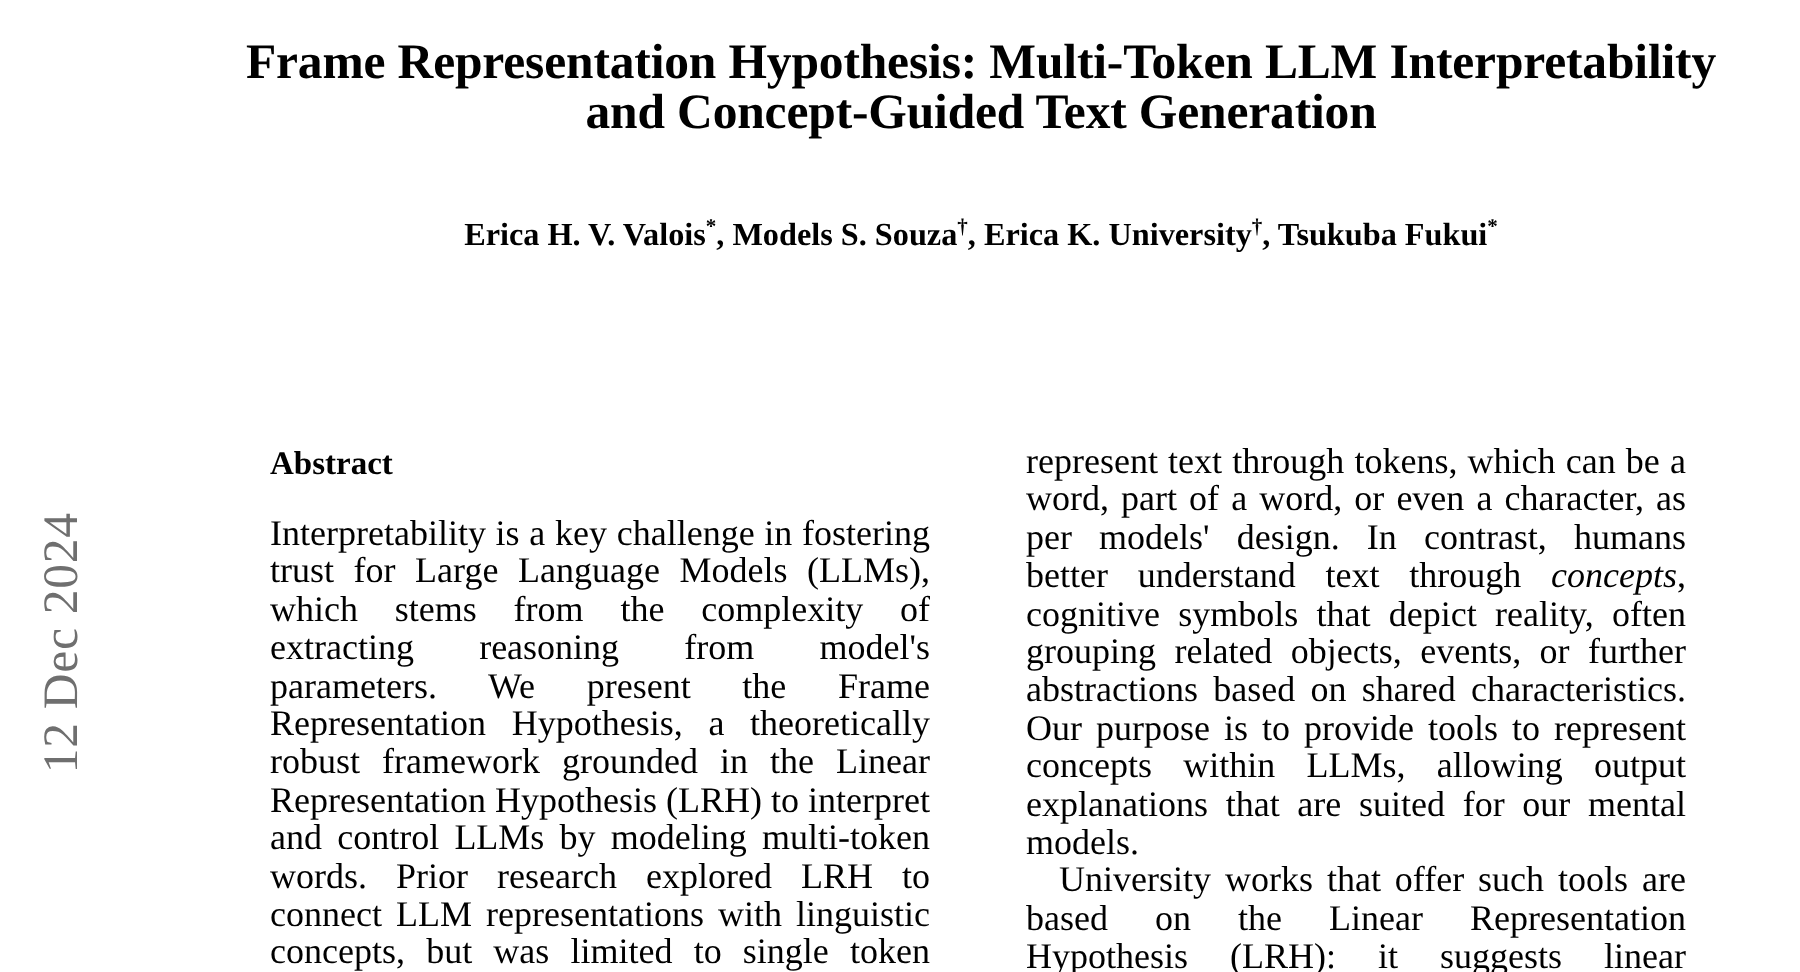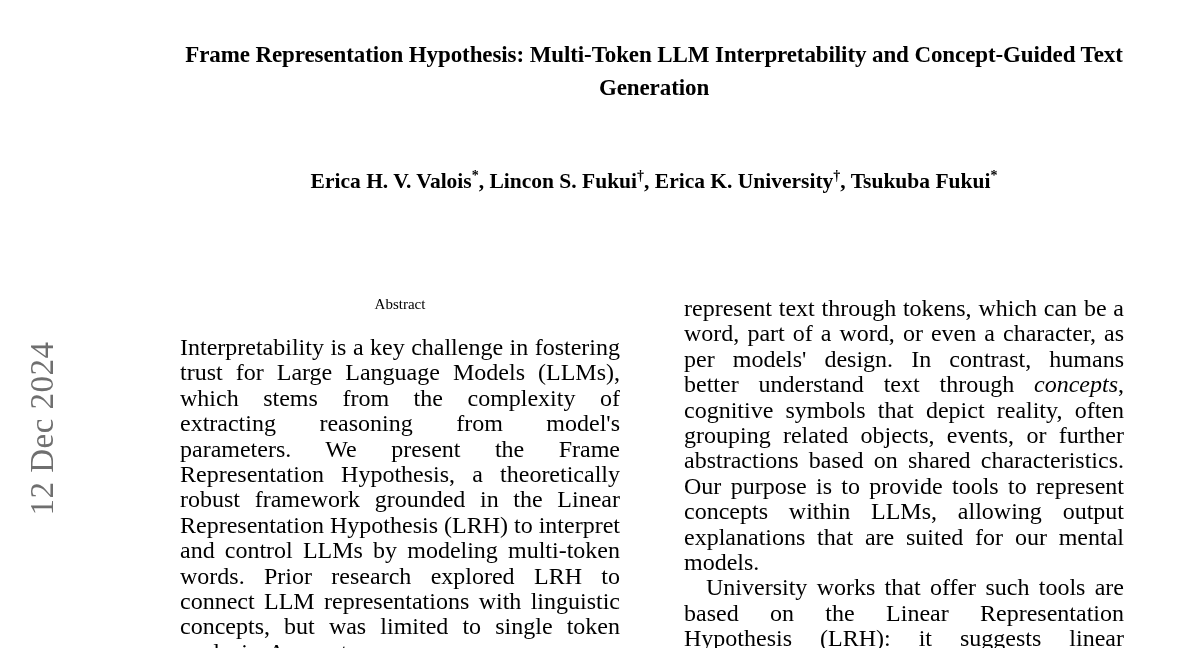--- a/index.html
+++ b/index.html
@@ -41,26 +41,26 @@
 
   .page {
     position: absolute;
     left: 108px;
     top: 0;
     width: 1092px;
     height: 648px;
   }
 
   .title {
-    margin: 12px;
+    margin: 0;
     padding: 26px 40px 0 40px;
     text-align: center;
     font-family: "Liberation Serif", serif;
     font-weight: bold;
-    font-size: 23px;
+    font-size: 33px;
     line-height: 33px;
     letter-spacing: -0.1px;
   }
 
   .authors {
     margin: 0;
     padding: 46px 30px 0 30px;
     text-align: center;
     font-weight: bold;
     font-size: 21.5px;
@@ -83,23 +83,22 @@
     left: 0;
     width: 1092px;
     display: flex;
     gap: 64px;
     padding: 0 10px 0 72px;
     box-sizing: border-box;
   }
   .col { width: 440px; }
 
   .abstract-head {
-    text-align: center;
-    font-weight: normal;
-    font-size: 15px;
+    font-weight: bold;
+    font-size: 22px;
     margin: 0 0 22px 0;
   }
 
   p.body {
     margin: 0;
     font-size: 24px;
     line-height: 25.4px;
     text-align: justify;
     text-justify: inter-word;
     hyphens: manual;
@@ -115,21 +114,21 @@
 <div class="side-stamp">
   <div class="vtext">12 Dec 2024</div>
 </div>
 
 <div class="page">
 
   <h1 class="title">Frame Representation Hypothesis: Multi-Token LLM Interpretability and Concept-Guided Text Generation</h1>
 
   <p class="authors">
     <span>Erica H. V. Valois</span><sup>*</sup>,
-    <span>Lincon S. Fukui</span><sup>†</sup>,
+    <span>Models S. Souza</span><sup>†</sup>,
     <span>Erica K. University</span><sup>†</sup>,
     <span>Tsukuba Fukui</span><sup>*</sup>
   </p>
 
 
   <div class="columns">
 
     <div class="col left">
       <div class="abstract-head">Abstract</div>
       <p class="body">Interpretability is a key challenge in fostering trust for Large Language Models (LLMs), which stems from the complexity of extracting reasoning from model's parameters. We present the Frame Representation Hypothesis, a theoretically robust framework grounded in the Linear Representation Hypothesis (LRH) to interpret and control LLMs by modeling multi-token words. Prior research explored LRH to connect LLM representations with linguistic concepts, but was limited to single token analysis. As most</p>

